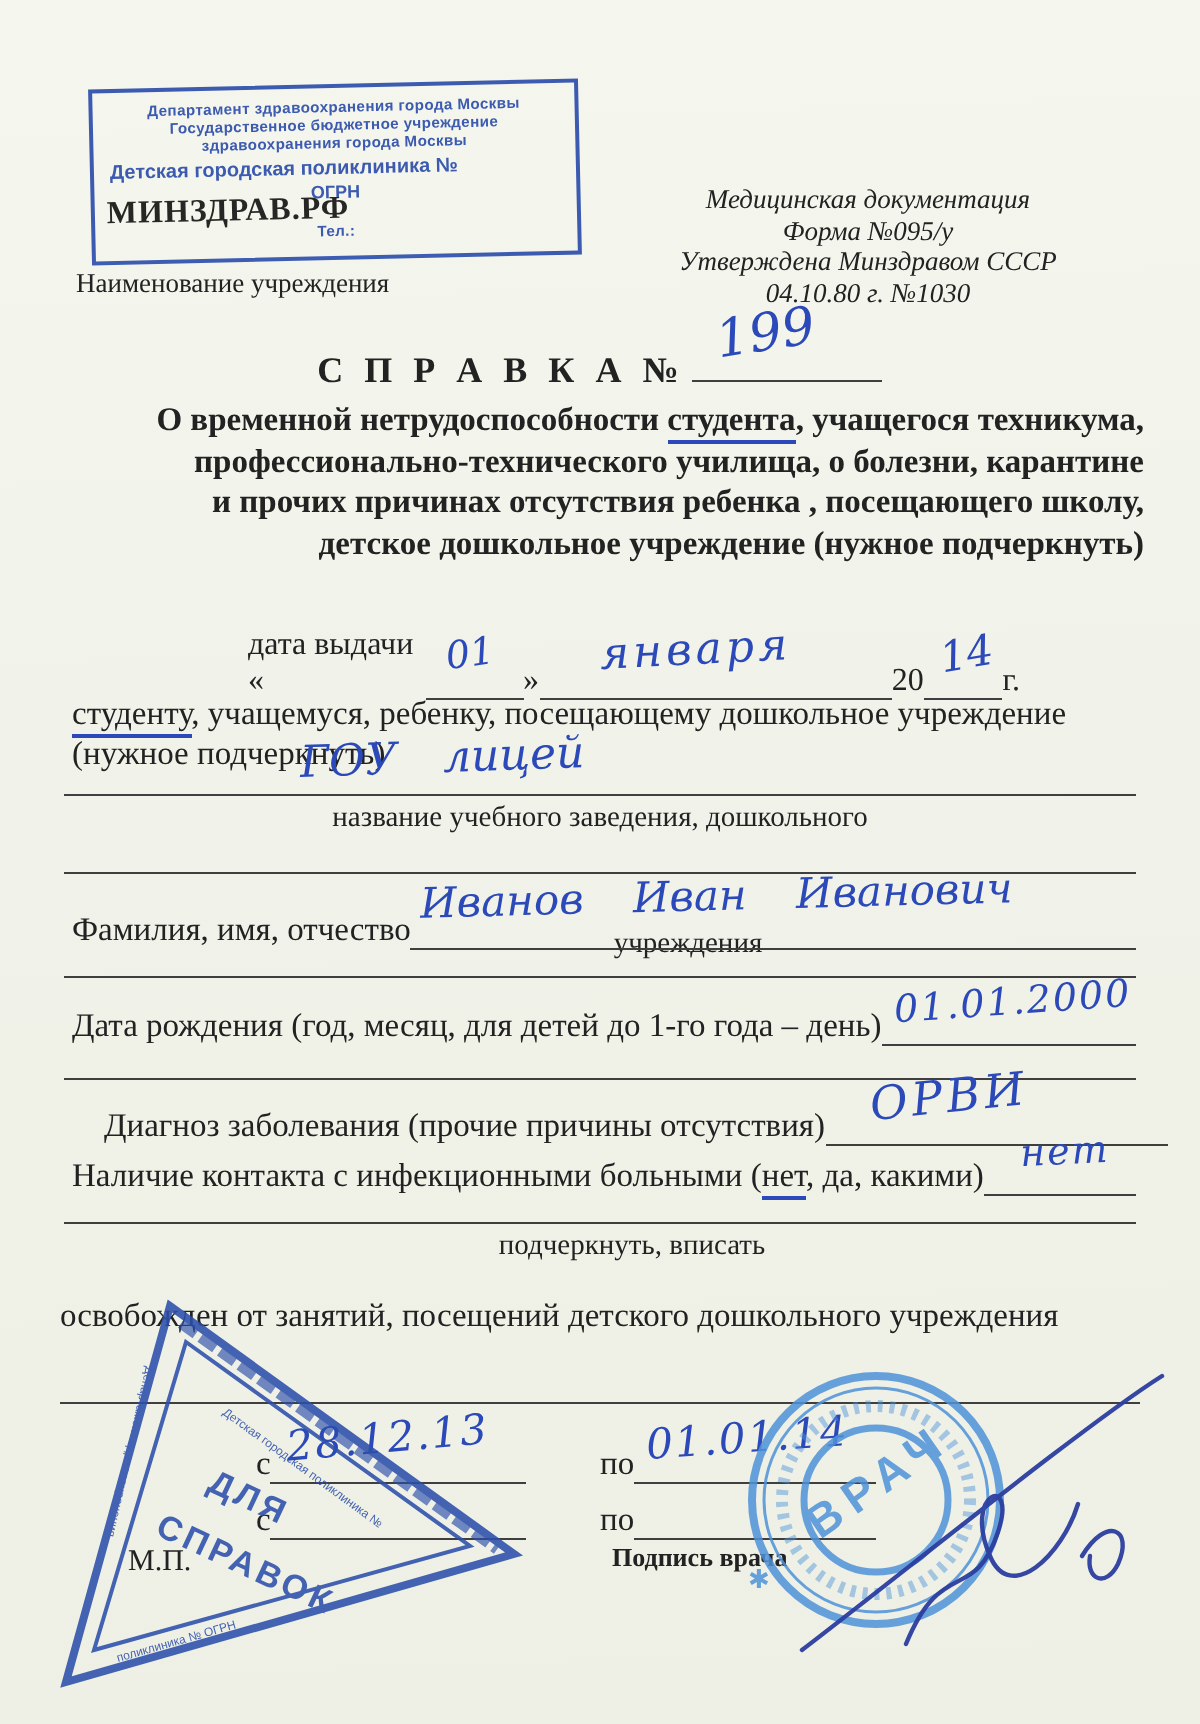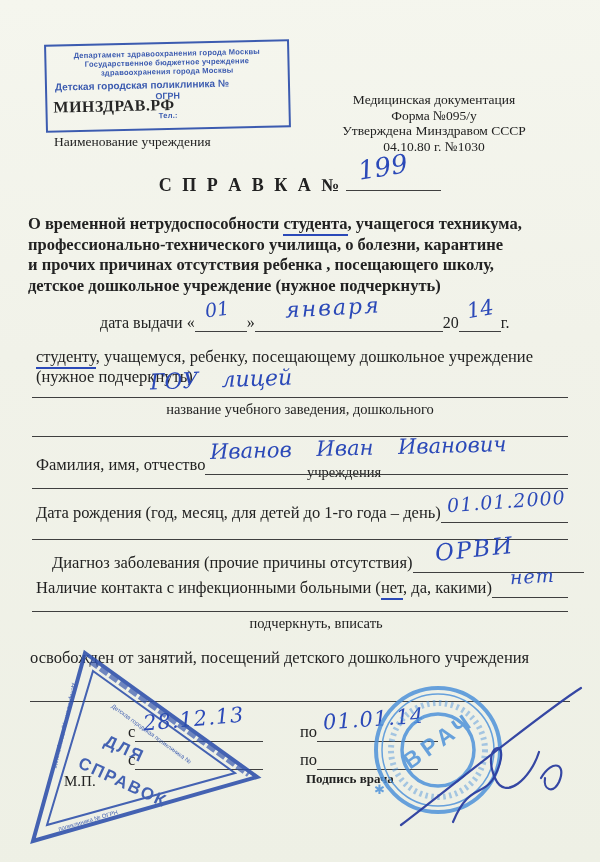--- a/index.html
+++ b/index.html
@@ -16,26 +16,26 @@
     color:#2d4fab; font-family:"Liberation Sans", sans-serif;
     text-align:center; opacity:.92;
   }
   .stampbox .s{font-size:7.6px; line-height:9px; letter-spacing:.2px; font-weight:bold;}
   .stampbox .m{font-size:10px; line-height:13px; font-weight:bold; text-align:left; padding-left:8px; margin-top:2px;}
   .stampbox .c{font-size:9px; line-height:11px; font-weight:bold;}
   .stampbox .overlay{
     position:absolute; left:6px; top:52px; color:#151515;
     font-family:"Liberation Serif", serif; font-weight:bold; font-size:16px; letter-spacing:.5px;
   }
-  .caption{font-size:13.5px;margin-left:16px;}
+  .caption{font-size:13.5px;}
   .codes{font-size:14.5px; line-height:23px;}
-  .meddoc{font-size:13.5px; line-height:15.5px; text-align:center; width:268px;}
+  .meddoc{font-size:13.5px; line-height:15.5px; text-align:center; width:268px;font-style:italic;}
   .title-row{left:0; top:170px; width:600px; text-align:center;}
   .title{font-weight:bold; font-size:18px; letter-spacing:3px;}
-  .para{left:28px; top:214px; width:544px; text-align:left; font-weight:bold; font-size:16.5px; line-height:20.5px;}
+  .para{left:28px; top:200px; width:544px; text-align:right; font-weight:bold; font-size:16.5px; line-height:20.5px;}
   .row{display:flex; align-items:flex-end; font-size:16.5px;}
   .blank{display:inline-block; border-bottom:1.4px solid #3f3f3f; height:16px; position:relative;}
   .fill{flex:1;}
   .rule{height:1.4px; background:#3f3f3f;}
   .small-caption{font-size:14.5px; text-align:center; width:600px; left:0;}
   .hw{
     font-family:"DejaVu Serif", serif; font-style:italic; color:#2b49b8;
     white-space:nowrap; line-height:1;
   }
   .uhand{border-bottom:2px solid #2b49b8; padding-bottom:1px;}
@@ -73,21 +73,21 @@
   </div>
 
   <div class="abs para">
     <div><span>О временной нетрудоспособности </span><span class="uhand">студента</span><span>, учащегося техникума,</span></div>
     <div>профессионально-технического училища, о болезни, карантине</div>
     <div>и прочих причинах отсутствия ребенка , посещающего школу,</div>
     <div>детское дошкольное учреждение (нужное подчеркнуть)</div>
   </div>
 
   <div class="abs row" style="left:100px; top:314px; width:410px;">
-    <span style="font-size:16px;">дата выдачи «</span>
+    <span style="font-size:16px;margin-left:24px;">дата выдачи «</span>
     <span class="blank" style="width:52px;">
       <span class="hw" style="position:absolute; left:10px; top:-15px; font-size:19px; transform:rotate(-8deg);">01</span>
     </span>
     <span style="font-size:16px;">»</span>
     <span class="blank" style="width:188px;">
       <span class="hw" style="position:absolute; left:30px; top:-18px; font-size:22px; transform:rotate(-3deg); letter-spacing:2px;">января</span>
     </span>
     <span style="font-size:16px;">20</span>
     <span class="blank" style="width:42px;">
       <span class="hw" style="position:absolute; left:8px; top:-16px; font-size:21px; transform:rotate(-10deg);">14</span>

